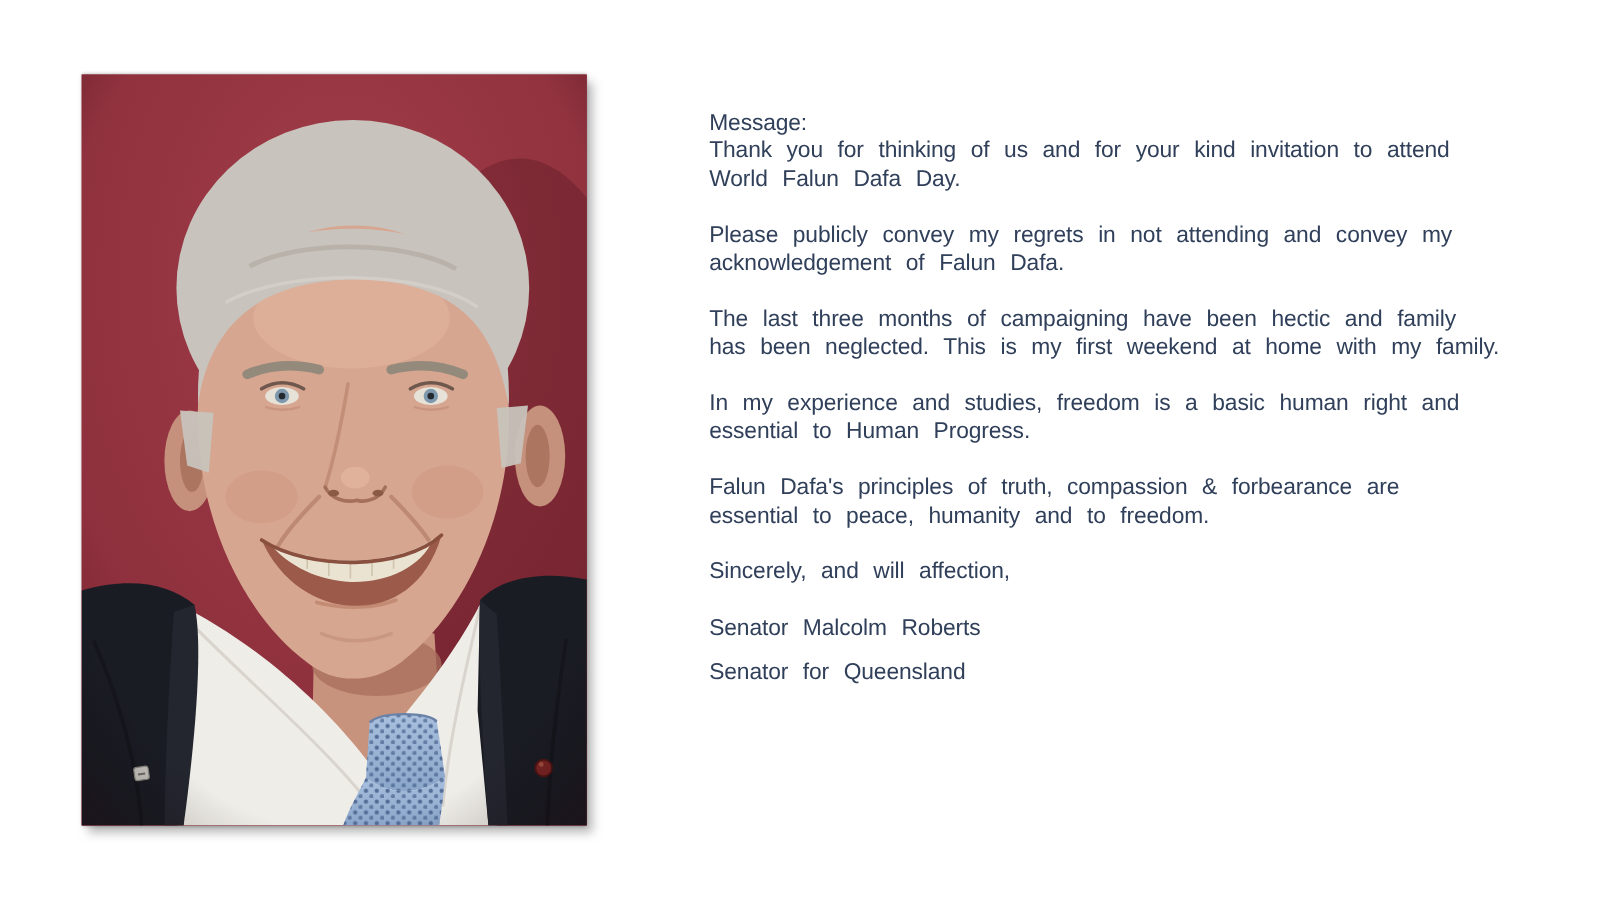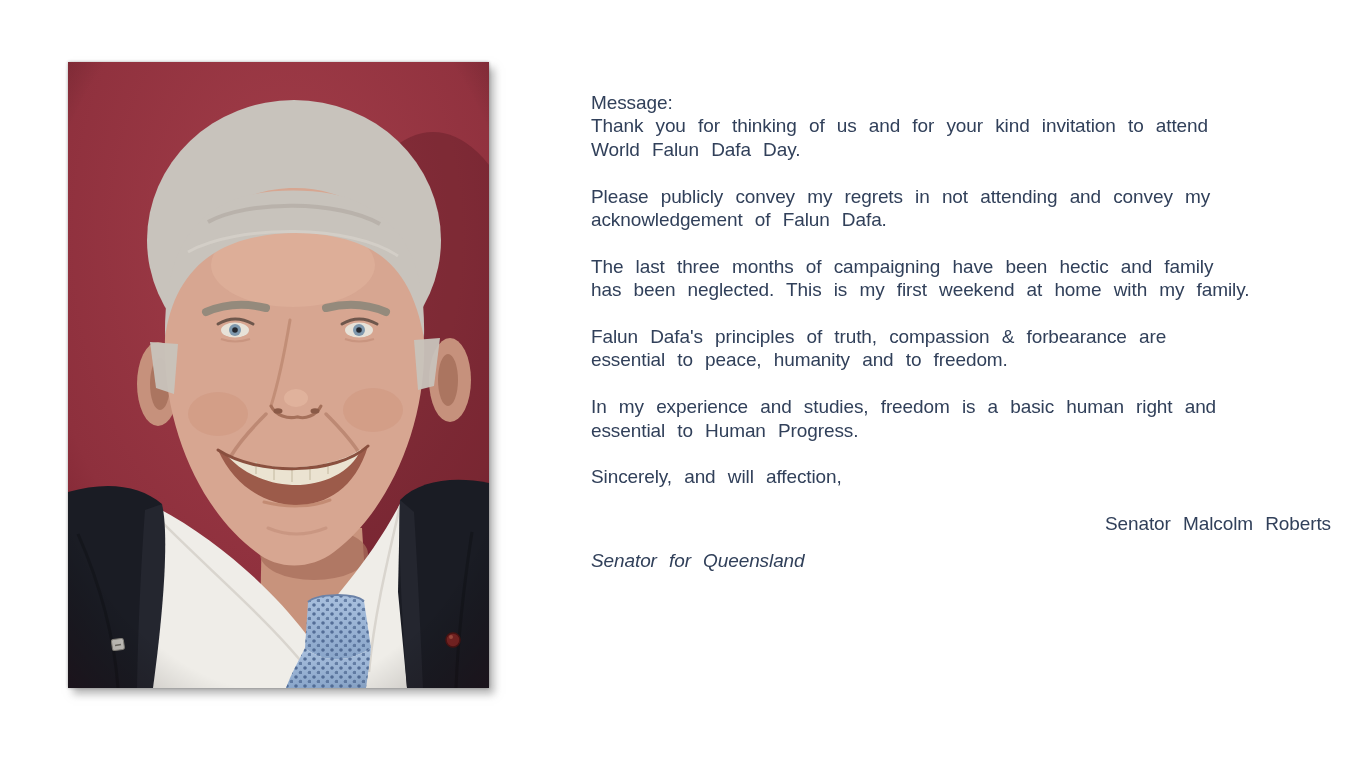--- a/index.html
+++ b/index.html
@@ -27,22 +27,22 @@
 
   
   .letter{
     position:absolute;left:591px;top:91px;width:740px;
     color:var(--c-text,#31405a);
     font-size:19px;line-height:23.4px;
     letter-spacing:-0.1px;word-spacing:7px;
     white-space:nowrap;
   }
   .letter p{margin:0 0 23.4px 0;}
-  .letter p.sig-name{margin:11px 0 0 0;text-align:right;}
-  .letter p.sig-title{margin:13px 0 0 0;font-style:italic;}
+  .letter p.sig-name{margin:11px 0 0 0;}
+  .letter p.sig-title{margin:13px 0 0 0;}
 </style>
 </head>
 <body>
 
 <div class="page">
 
   <figure class="portrait">
     <svg viewBox="0 0 421 626" preserveAspectRatio="none" aria-hidden="true">
       <defs>
         <radialGradient id="bgGrad" cx="52%" cy="28%" r="85%">
@@ -181,21 +181,21 @@
 
       <rect x="0" y="0" width="421" height="626" fill="url(#vign)"></rect>
     </svg>
   </figure>
 
   <div class="letter">
     <div>
         <p>Message:<br>Thank you for thinking of us and for your kind invitation to attend<br>World Falun Dafa Day.</p>
         <p>Please publicly convey my regrets in not attending and convey my<br>acknowledgement of Falun Dafa.</p>
         <p>The last three months of campaigning have been hectic and family<br>has been neglected. This is my first weekend at home with my family.</p>
+        <p>In my experience and studies, freedom is a basic human right and<br>essential to Human Progress.</p>
         <p>Falun Dafa's principles of truth, compassion &amp; forbearance are<br>essential to peace, humanity and to freedom.</p>
-        <p>In my experience and studies, freedom is a basic human right and<br>essential to Human Progress.</p>
         <p>Sincerely, and will affection,</p>
       </div>
     <p class="sig-name">Senator Malcolm Roberts</p>
     <p class="sig-title">Senator for Queensland</p>
   </div>
 
 </div>
 
 </body></html>

